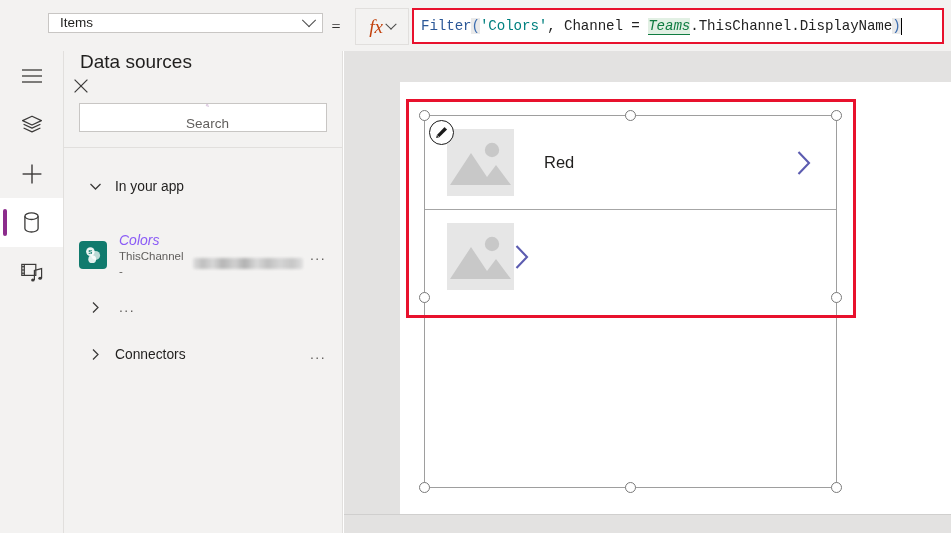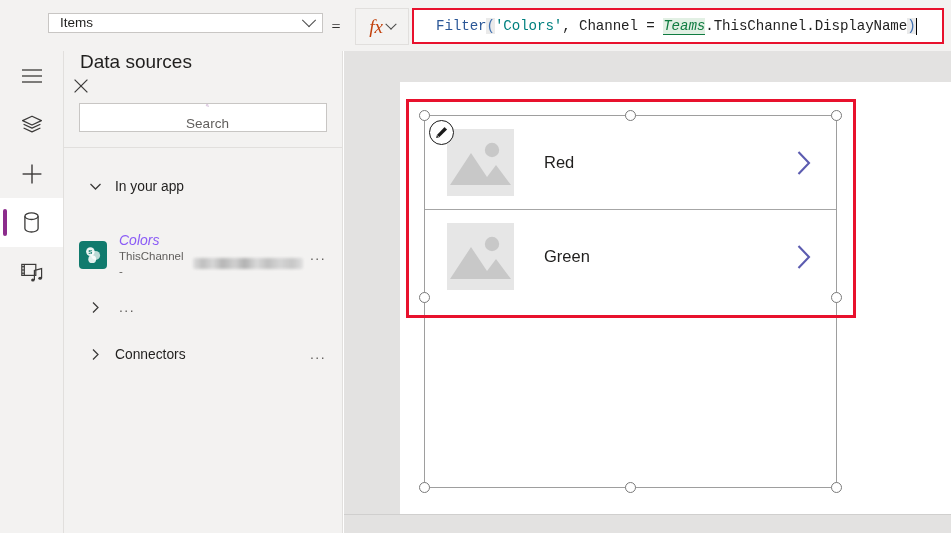--- a/index.html
+++ b/index.html
@@ -96,21 +96,21 @@
     padding-left: 7px;
     overflow: hidden;
   }
   #formula-text {
     font-family: "Liberation Mono", monospace;
     font-size: 14.2px;
     white-space: pre;
     line-height: 1;
     letter-spacing: -0.1px;
   }
-  .tok-fn     { color: #2b5797; margin-left: 15px; }
+  .tok-fn     { color: #2b5797; }
   .tok-paren  { color: #3f6fb0; background: #eaeaea; }
   .tok-str    { color: #00807f; }
   .tok-plain  { color: #222222; }
   .tok-obj {
     color: #107c41;
     font-style: italic;
     background: #e2f0e4;
     border-bottom: 1.5px solid #107c41;
   }
   #caret {
@@ -623,21 +623,20 @@
         </svg>
       </span>
     </div>
     <div class="gal-item">
       <span class="gal-thumb">
         <svg width="67" height="67" viewBox="0 0 67 67">
           <circle cx="45" cy="21" r="7.2" fill="#c8c8c8"></circle>
           <path d="M3 56 L24 24 L40 48 L49 36 L64 56 Z" fill="#c8c8c8"></path>
         </svg>
       </span>
-      <span class="gal-label">Green</span>
       <span class="gal-chevron">
         <svg width="16" height="26" viewBox="0 0 16 26">
           <polyline points="2.5,2 13,13 2.5,24" fill="none" stroke="#5c5cb0" stroke-width="2.1"></polyline>
         </svg>
       </span>
     </div>
   </div>
 
   <div class="handle" style="left:419px; top:110px;"></div>
   <div class="handle" style="left:625px; top:110px;"></div>

